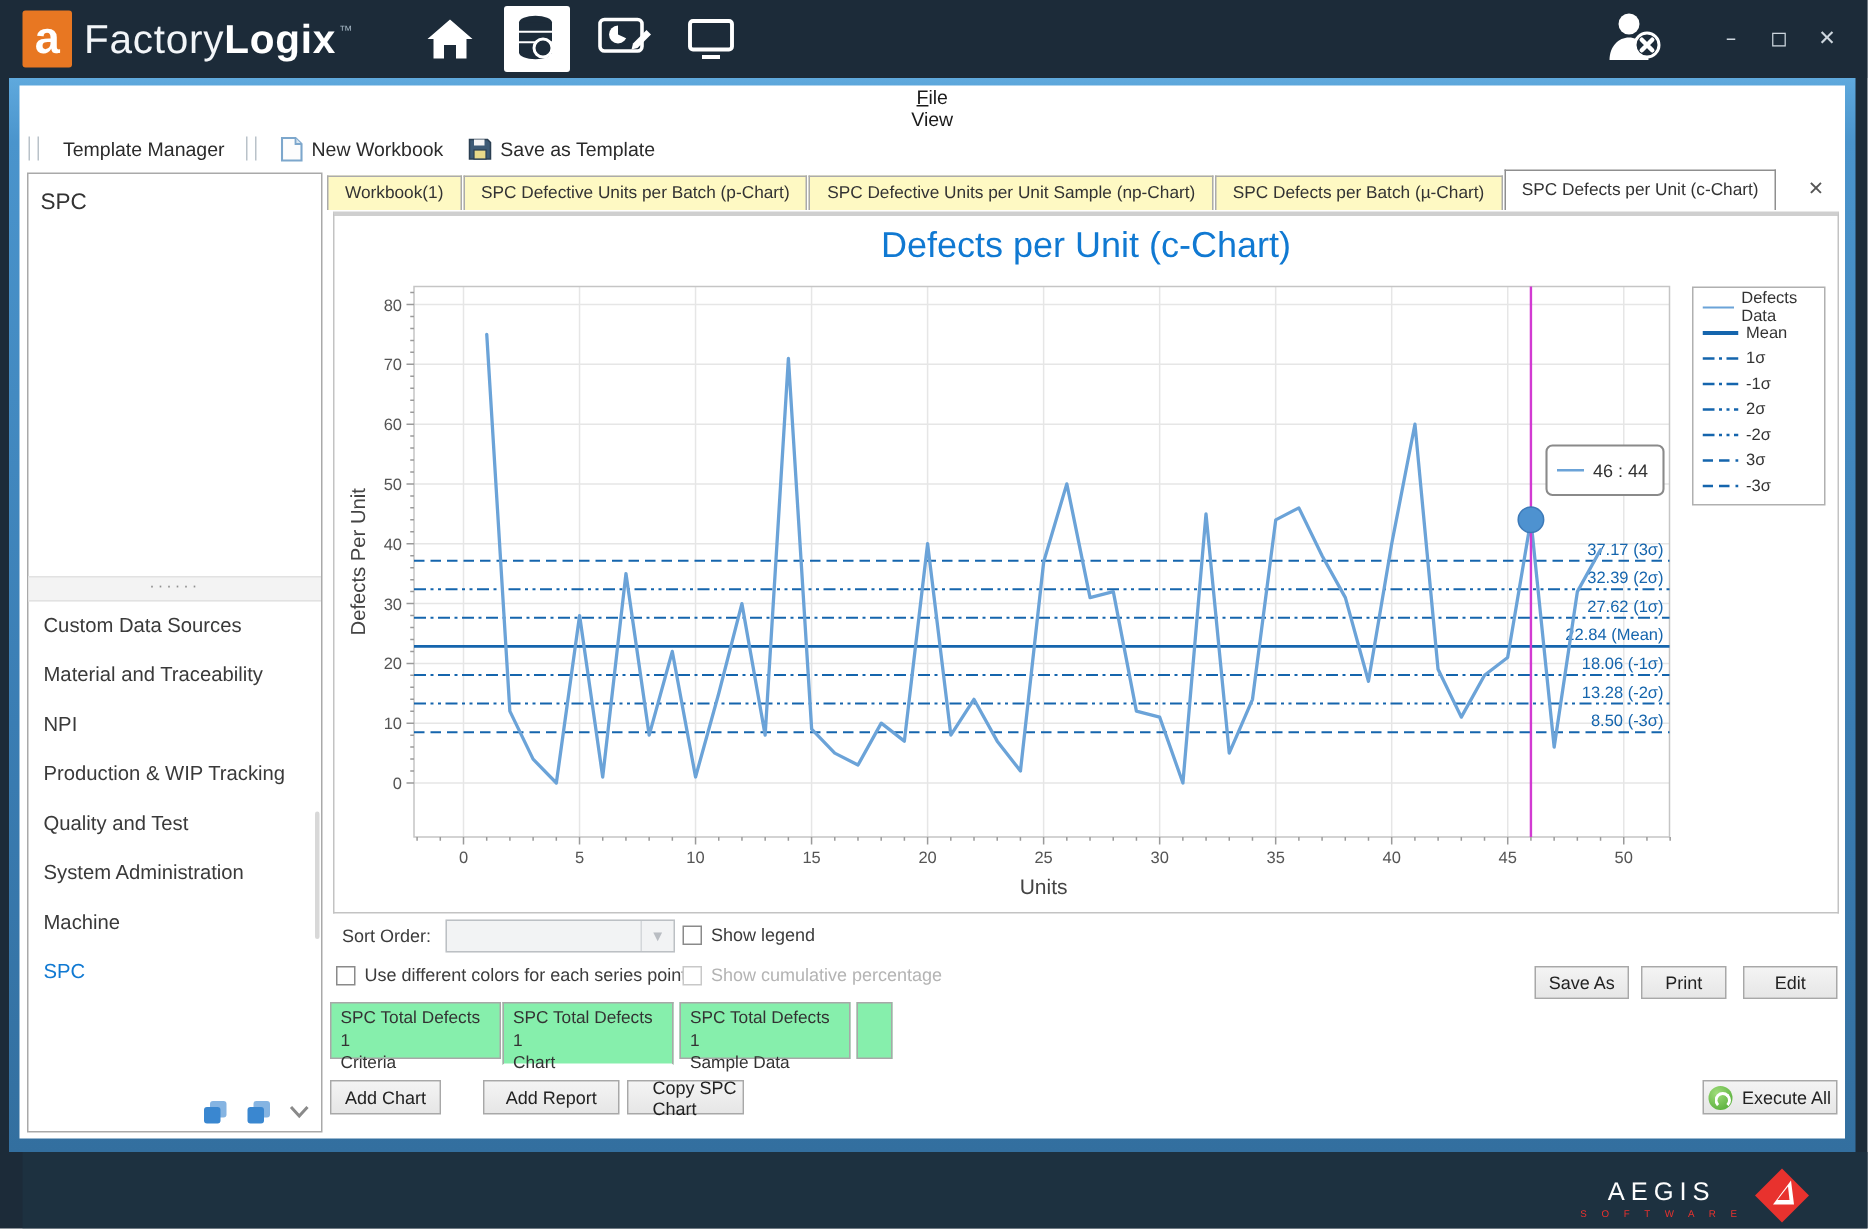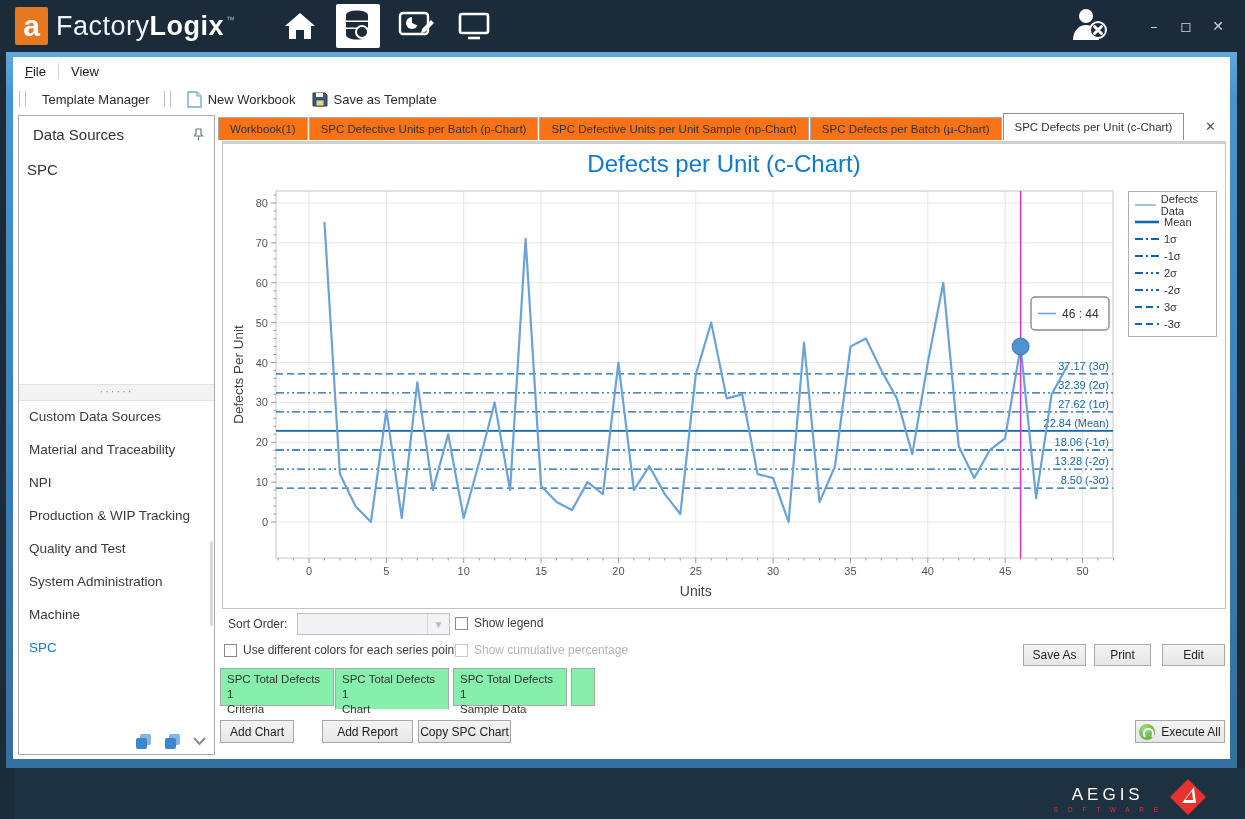--- a/index.html
+++ b/index.html
@@ -19,42 +19,42 @@
   .tb-icon{width:44px;height:44px;display:flex;align-items:center;justify-content:center;border-radius:2px;}
   .tb-icon.active{background:#fff;}
   .tb-right{position:absolute;right:16px;top:0;height:52px;display:flex;align-items:center;gap:10px;}
   .win-btn{color:#cdd6de;font-size:14px;width:22px;text-align:center;line-height:52px;font-family:"DejaVu Sans",sans-serif;}
   
   .window{position:absolute;left:6px;top:52px;width:1231px;height:716px;box-sizing:border-box;
     background:linear-gradient(180deg,#5fa9dd 0%,#4a94cc 6%,#3a7db3 60%,#336f9f 100%);
     padding:5px 7px 9px 7px;}
   .window-inner{position:relative;width:100%;height:100%;background:#fff;}
   
-  .menubar{position:absolute;left:0;top:0;right:0;height:28px;display:flex;align-items:center;font-size:13px;color:#1a1a1a;}
+  .menubar{position:absolute;left:0;top:0;right:0;height:28px;display:flex;align-items:center;font-size:13px;color:#1a1a1a;flex-direction:column;}
   .menu-item{padding:0 12px;}
   .menu-sep{width:1px;height:16px;background:#c9d2d8;}
   .toolbar{position:absolute;left:0;top:28px;right:0;height:28px;display:flex;align-items:center;font-size:13px;color:#2b2b2b;}
   .grip{width:5px;height:16px;border-left:1px solid #b9c2c9;border-right:1px solid #b9c2c9;margin:0 8px 0 6px;}
   .tool-item{display:flex;align-items:center;gap:6px;padding:0 8px;}
   
   .sidebar{position:absolute;left:5px;top:58px;width:197px;height:640px;box-sizing:border-box;border:1px solid #a9a9a9;background:#fff;font-size:13px;color:#3a3a3a;}
   .sb-header{display:flex;align-items:center;justify-content:space-between;padding:10px 10px 8px 14px;font-size:15px;color:#333;}
   .sb-group-title{padding:10px 8px 8px 8px;font-size:15px;color:#333;}
   .sb-item{padding:6px 6px 6px 28px;font-size:12px;color:#404040;}
   .sb-item.selected{background:#ececec;}
   .sb-splitter{position:absolute;left:0;right:0;top:268px;height:15px;background:#f3f3f3;border-top:1px solid #e2e2e2;border-bottom:1px solid #e2e2e2;text-align:center;color:#8f8f8f;font-size:11px;line-height:13px;letter-spacing:2px;}
   .sb-cats{position:absolute;left:0;right:0;top:284px;}
   .sb-cat{padding:9px 10px;font-size:13.5px;color:#3a3a3a;}
   .sb-cat.active{color:#1079d2;}
   .sb-bottom{position:absolute;right:8px;bottom:4px;display:flex;align-items:center;gap:12px;}
   .sb-scroll{position:absolute;right:1px;top:425px;width:3px;height:85px;background:#d8d8d8;border-radius:2px;}
   
   .main{position:absolute;left:205px;top:56px;width:1012px;height:646px;}
   .tabstrip{position:absolute;left:0;top:0;right:0;height:27px;display:flex;align-items:flex-end;}
-  .tab{box-sizing:border-box;height:23px;border:1px solid #ababab;border-bottom:none;background:#f97316;font-size:11.5px;color:#333;padding:0 11px;display:flex;align-items:center;white-space:nowrap;margin-right:1px;}
+  .tab{box-sizing:border-box;height:23px;border:1px solid #ababab;border-bottom:none;background:#fef9c3;font-size:11.5px;color:#333;padding:0 11px;display:flex;align-items:center;white-space:nowrap;margin-right:1px;}
   .tab.active{height:27px;background:#fff;border-color:#8f8f8f;z-index:2;}
   .tab-close{margin-left:auto;margin-right:14px;color:#555;font-size:13px;align-self:center;font-family:"DejaVu Sans",sans-serif;}
   .chart-panel{position:absolute;left:4px;top:28px;width:1004px;height:468px;box-sizing:border-box;border:1px solid #c3c3c3;border-top:3px solid #cfcfcf;background:#fff;}
   .chart-title{position:absolute;left:0;top:6px;width:100%;text-align:center;font-size:24px;color:#1079d2;}
   .chart-svg{position:absolute;left:6px;top:44px;}
   .legend{position:absolute;left:905px;top:47px;width:89px;height:146px;box-sizing:border-box;border:1px solid #b0b0b0;background:#fff;padding:4px 0 0 6px;}
   .legend-row{display:flex;align-items:center;gap:5px;height:17px;font-size:11px;color:#333;}
   
   .ctl-label{position:absolute;font-size:12px;color:#3c3c3c;}
   .combo{position:absolute;box-sizing:border-box;width:153px;height:22px;background:#f2f3f4;border:1px solid #bcc0c4;}
@@ -160,27 +160,20 @@
       <svg width="16" height="16" viewBox="0 0 16 16">
         <path d="M1 2 H13 L15 4 V15 H1 Z" fill="#3e5b76" stroke="#2b3f52" stroke-width="1"></path>
         <rect x="4" y="9" width="8" height="6" fill="#e8d98a" stroke="#2b3f52" stroke-width=".8"></rect>
         <rect x="4" y="2" width="7" height="4" fill="#f5f5f5"></rect>
       </svg>
       <span>Save as Template</span>
     </div>
   </div>
 
   <div class="sidebar">
-    <div class="sb-header">
-      <span>Data Sources</span>
-      <svg width="11" height="13" viewBox="0 0 11 13">
-        <path d="M3 1 h5 v5 l1.5 2 h-8 L3 6 Z" fill="none" stroke="#6a7a88" stroke-width="1.2"></path>
-        <line x1="5.5" y1="8" x2="5.5" y2="12.5" stroke="#6a7a88" stroke-width="1.2"></line>
-      </svg>
-    </div>
     <div class="sb-group-title">SPC</div>
     <div class="sb-splitter">······</div>
     <div class="sb-cats" id="sb-cats">
           <div class="sb-cat">Custom Data Sources</div>
           <div class="sb-cat">Material and Traceability</div>
           <div class="sb-cat">NPI</div>
           <div class="sb-cat">Production &amp; WIP Tracking</div>
           <div class="sb-cat">Quality and Test</div>
           <div class="sb-cat">System Administration</div>
           <div class="sb-cat">Machine</div>
@@ -460,21 +453,21 @@
           </div>
           <div class="subtab" style="left: 235px; top: 555px; width: 114px;">
             <div>SPC Total Defects 1</div>
             <div>Sample Data</div>
           </div>
           <div class="subtab" style="left: 353px; top: 555px; width: 24px;"></div>
         </div>
 
     <div class="btn" style="left:2px;top:607px;width:74px;height:23px;">Add Chart</div>
     <div class="btn" style="left:104px;top:607px;width:91px;height:23px;">Add Report</div>
-    <div class="btn" style="left:200px;top:607px;width:93px;height:23px;">Copy SPC Chart</div>
+    <div class="btn" style="left:200px;top:607px;width:78px;height:23px;padding-left:16px;">Copy SPC Chart</div>
     <div class="btn" style="left:917px;top:607px;width:90px;height:23px;">
       <span class="exec-icon"></span>
       <span>Execute All</span>
     </div>
   </div>
 
 </div>
 </div>
 
 <div class="footer">

